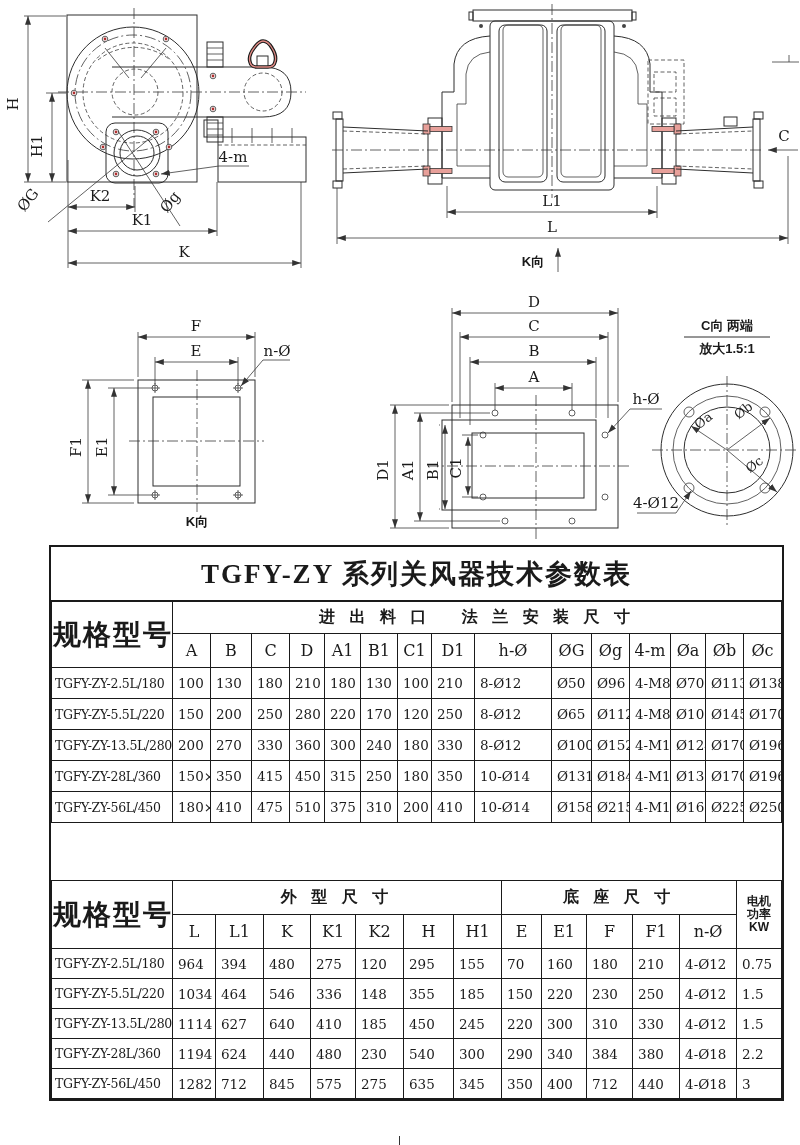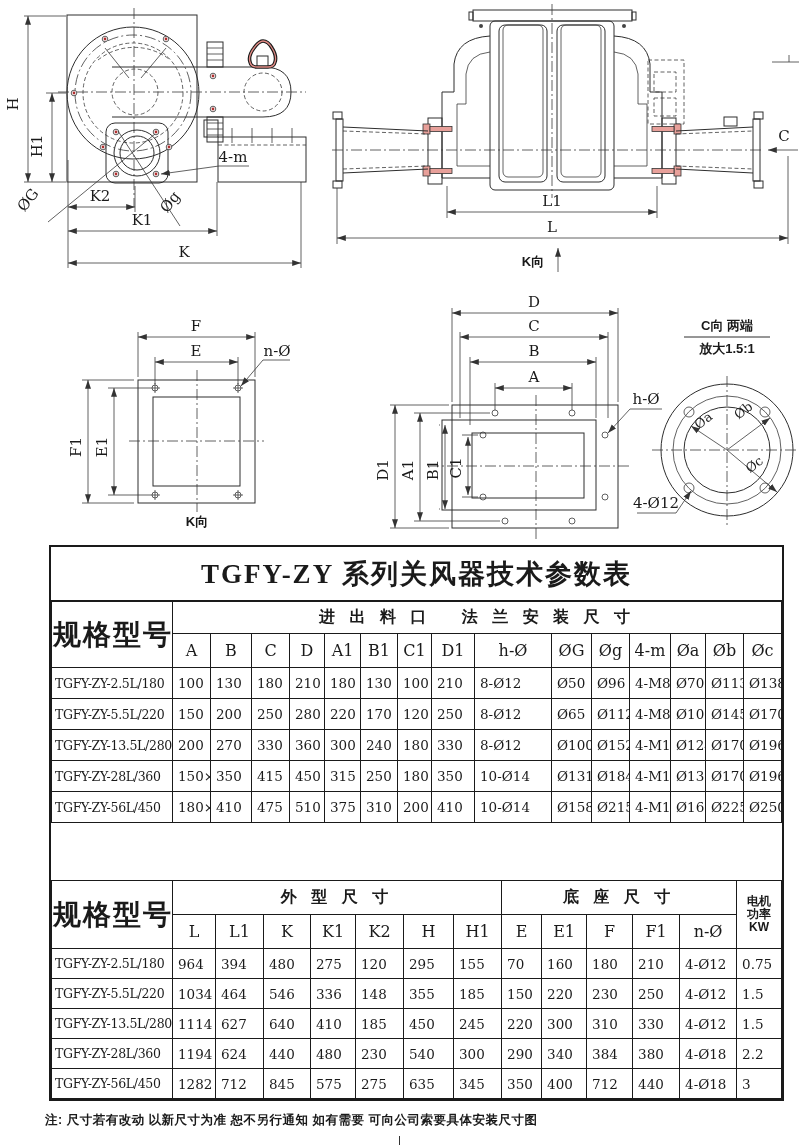--- a/index.html
+++ b/index.html
@@ -584,15 +584,14 @@
             <td>400</td>
             <td>712</td>
             <td>440</td>
             <td>4-Ø18</td>
             <td>3</td>
           </tr>
         </tbody>
     </table>
   </div>
 
-  <div id="note">注: 尺寸若有改动 以新尺寸为准 恕不另行通知 如有需要 可向公司索要具体安装尺寸图</div>
   <div id="btick"></div>
 </div>
 
 </body></html>

